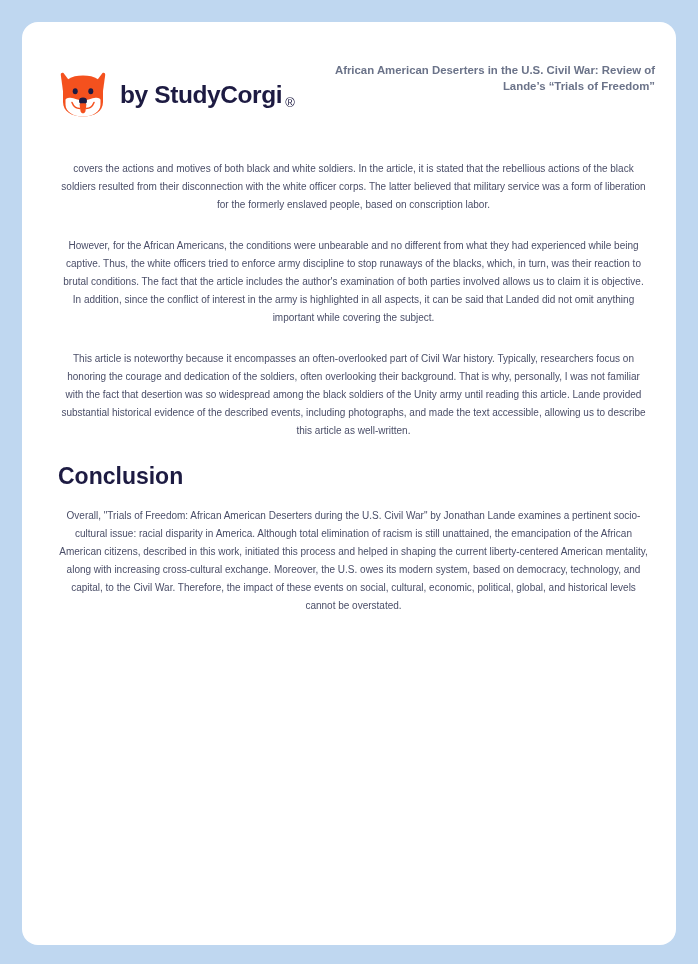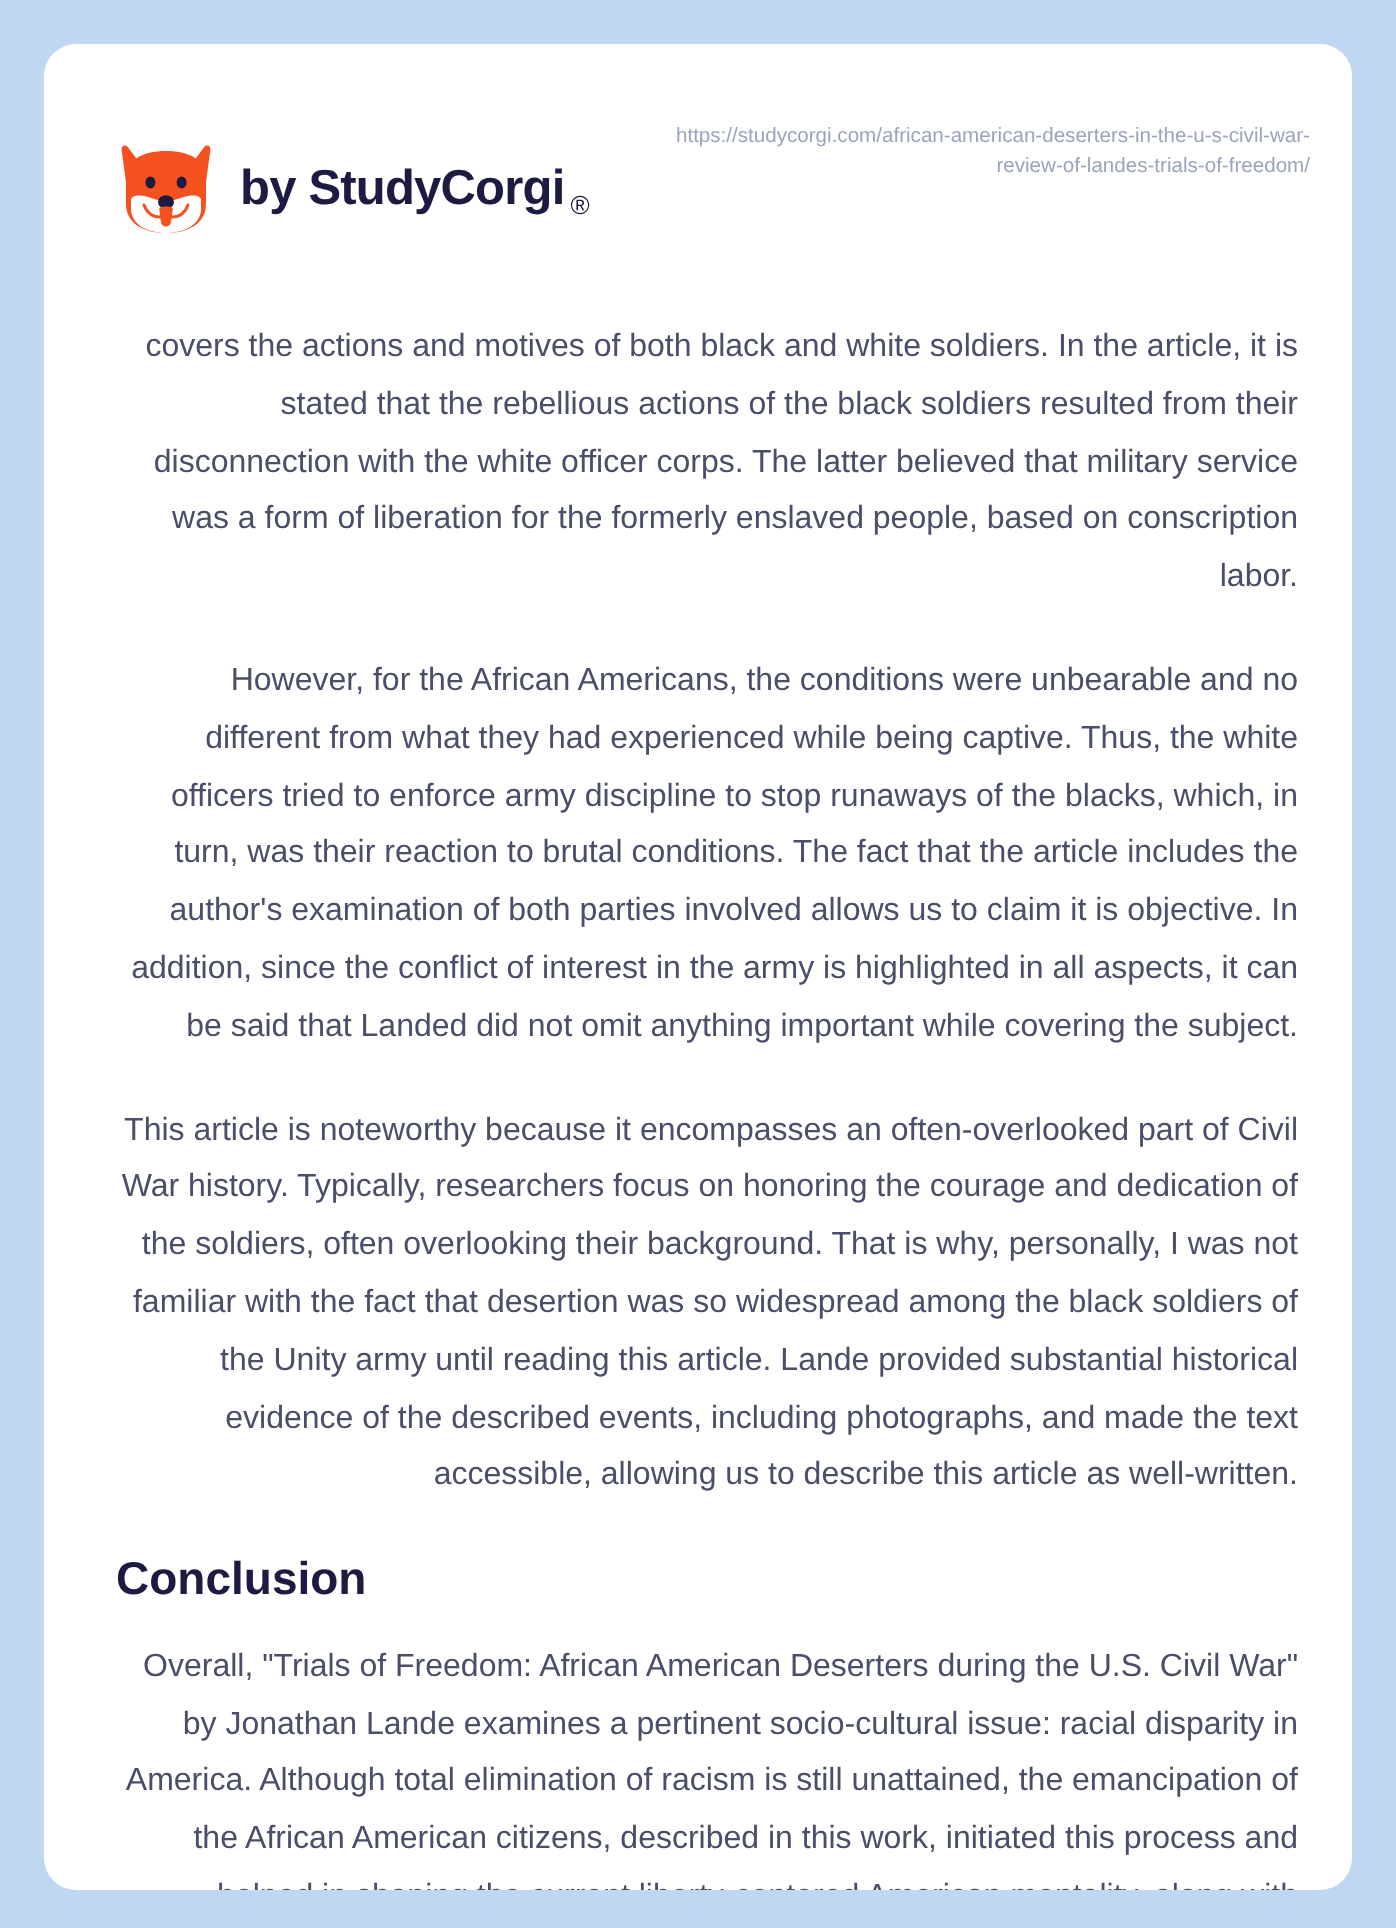--- a/index.html
+++ b/index.html
@@ -89,25 +89,25 @@
     margin: 0;
     word-break: break-word;
   }
 
   
   .doc-body {
     padding: 39px 27px 0 36px;
     box-sizing: border-box;
   }
   .para {
-    font-size: 16px;
+    font-size: 10px;
     line-height: 1.80;
     color: #4a4e68;
     margin: 0 0 23px 0;
-    text-align: right;
+    text-align: center;
   }
   .para:last-child { margin-bottom: 0; }
   .section-heading {
     font-size: 23px;
     font-weight: bold;
     color: #1d1b42;
     margin: 20px 0 16px 0;
     line-height: 1.2;
   }
 </style>
@@ -141,21 +141,21 @@
             <path d="M37 33.5 C35.5 37.5 32.5 39.5 29 39.5" stroke="#f4511e" stroke-width="1.5" fill="none" stroke-linecap="round"></path>
           </svg>
         </span>
         <span class="brand-word">
             <span>by StudyCorgi</span>
             <span class="brand-reg">®</span>
           </span>
       </div>
 
       <div class="header-meta">
-        <div class="header-url">https://studycorgi.com/african-american-deserters-in-the-u-s-civil-war-review-of-landes-trials-of-freedom/</div>
+        <div class="header-title">African American Deserters in the U.S. Civil War: Review of Lande’s “Trials of Freedom”</div>
       </div>
 
     </div>
 
     <div class="doc-body">
       <p class="para">covers the actions and motives of both black and white soldiers. In the article, it is stated that the rebellious actions of the black soldiers resulted from their disconnection with the white officer corps. The latter believed that military service was a form of liberation for the formerly enslaved people, based on conscription labor.</p>
       <p class="para">However, for the African Americans, the conditions were unbearable and no different from what they had experienced while being captive. Thus, the white officers tried to enforce army discipline to stop runaways of the blacks, which, in turn, was their reaction to brutal conditions. The fact that the article includes the author's examination of both parties involved allows us to claim it is objective. In addition, since the conflict of interest in the army is highlighted in all aspects, it can be said that Landed did not omit anything important while covering the subject.</p>
       <p class="para">This article is noteworthy because it encompasses an often-overlooked part of Civil War history. Typically, researchers focus on honoring the courage and dedication of the soldiers, often overlooking their background. That is why, personally, I was not familiar with the fact that desertion was so widespread among the black soldiers of the Unity army until reading this article. Lande provided substantial historical evidence of the described events, including photographs, and made the text accessible, allowing us to describe this article as well-written.</p>
       <h2 class="section-heading">Conclusion</h2>
       <p class="para">Overall, "Trials of Freedom: African American Deserters during the U.S. Civil War" by Jonathan Lande examines a pertinent socio-cultural issue: racial disparity in America. Although total elimination of racism is still unattained, the emancipation of the African American citizens, described in this work, initiated this process and helped in shaping the current liberty-centered American mentality, along with increasing cross-cultural exchange. Moreover, the U.S. owes its modern system, based on democracy, technology, and capital, to the Civil War. Therefore, the impact of these events on social, cultural, economic, political, global, and historical levels cannot be overstated.</p>

